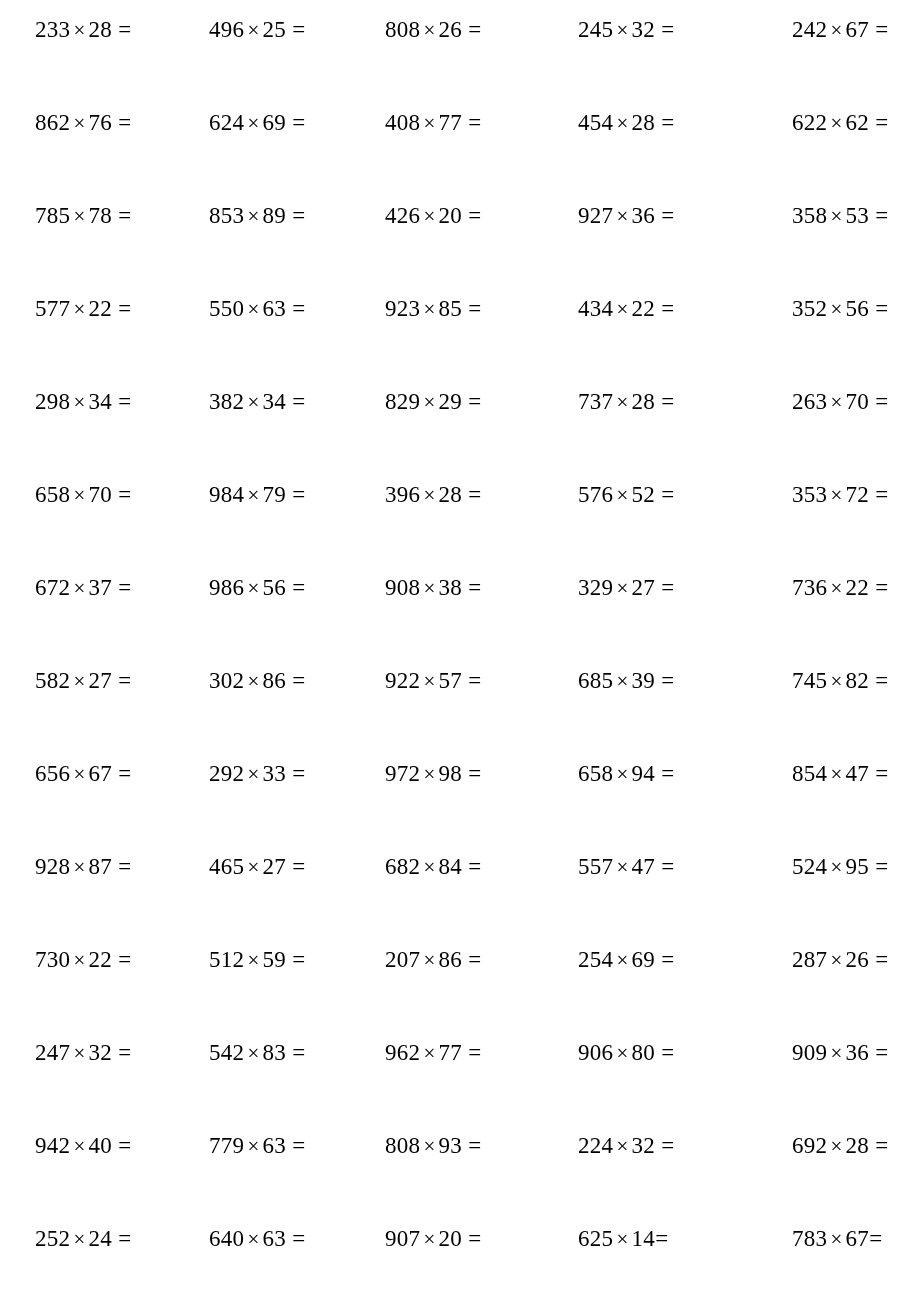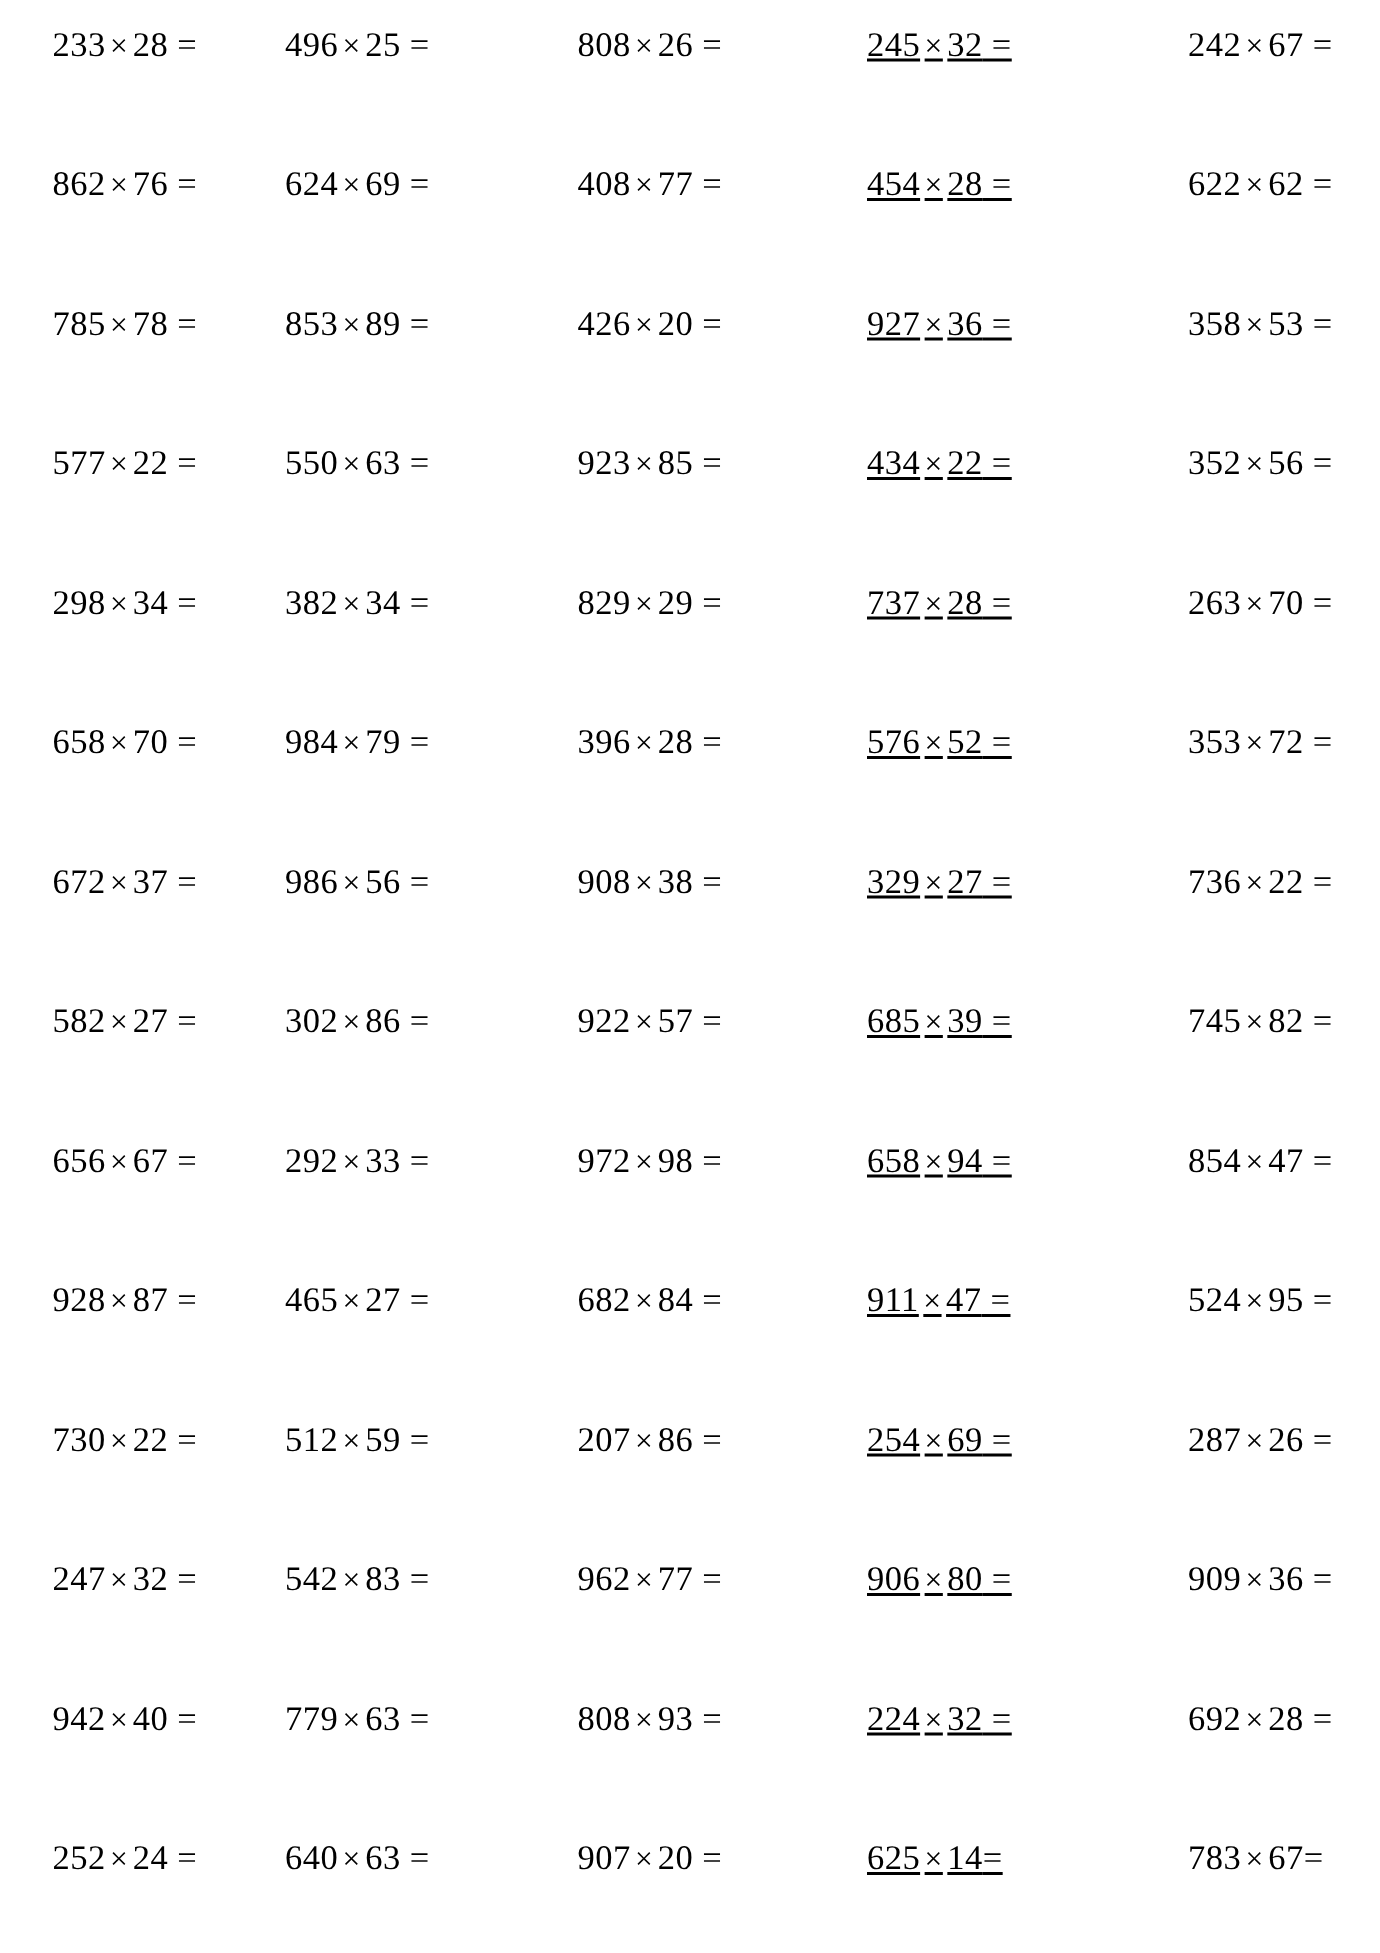--- a/index.html
+++ b/index.html
@@ -33,23 +33,23 @@
   .problem-cell {
     position: absolute;
     top: 0;
     font-size: 23px;
     line-height: 24px;
     letter-spacing: 0.3px;
     color: #000000;
     white-space: pre;
   }
   .problem-cell.col-0 { left: 0px; }
-  .problem-cell.col-1 { left: 155px; }
+  .problem-cell.col-1 { left: 174px; }
   .problem-cell.col-2 { left: 350px; font-family: Liberation Serif, serif; }
-  .problem-cell.col-3 { left: 543px; text-decoration: underline; }
+  .problem-cell.col-3 { left: 543px; }
   .problem-cell.col-4 { left: 757px; }
   .operand { }
   .times-symbol {
     font-size: 21px;
     padding: 0 3px;
   }
   .equals-symbol { }
 </style>
 </head>
 <body>
@@ -115,21 +115,21 @@
       <div class="problem-cell col-0"><span class="operand">656</span><span class="times-symbol">×</span><span class="operand">67</span><span class="equals-symbol"> =</span></div>
       <div class="problem-cell col-1"><span class="operand">292</span><span class="times-symbol">×</span><span class="operand">33</span><span class="equals-symbol"> =</span></div>
       <div class="problem-cell col-2"><span class="operand">972</span><span class="times-symbol">×</span><span class="operand">98</span><span class="equals-symbol"> =</span></div>
       <div class="problem-cell col-3"><span class="operand">658</span><span class="times-symbol">×</span><span class="operand">94</span><span class="equals-symbol"> =</span></div>
       <div class="problem-cell col-4"><span class="operand">854</span><span class="times-symbol">×</span><span class="operand">47</span><span class="equals-symbol"> =</span></div>
     </div>
     <div class="problem-row">
       <div class="problem-cell col-0"><span class="operand">928</span><span class="times-symbol">×</span><span class="operand">87</span><span class="equals-symbol"> =</span></div>
       <div class="problem-cell col-1"><span class="operand">465</span><span class="times-symbol">×</span><span class="operand">27</span><span class="equals-symbol"> =</span></div>
       <div class="problem-cell col-2"><span class="operand">682</span><span class="times-symbol">×</span><span class="operand">84</span><span class="equals-symbol"> =</span></div>
-      <div class="problem-cell col-3"><span class="operand">911</span><span class="times-symbol">×</span><span class="operand">47</span><span class="equals-symbol"> =</span></div>
+      <div class="problem-cell col-3"><span class="operand">557</span><span class="times-symbol">×</span><span class="operand">47</span><span class="equals-symbol"> =</span></div>
       <div class="problem-cell col-4"><span class="operand">524</span><span class="times-symbol">×</span><span class="operand">95</span><span class="equals-symbol"> =</span></div>
     </div>
     <div class="problem-row">
       <div class="problem-cell col-0"><span class="operand">730</span><span class="times-symbol">×</span><span class="operand">22</span><span class="equals-symbol"> =</span></div>
       <div class="problem-cell col-1"><span class="operand">512</span><span class="times-symbol">×</span><span class="operand">59</span><span class="equals-symbol"> =</span></div>
       <div class="problem-cell col-2"><span class="operand">207</span><span class="times-symbol">×</span><span class="operand">86</span><span class="equals-symbol"> =</span></div>
       <div class="problem-cell col-3"><span class="operand">254</span><span class="times-symbol">×</span><span class="operand">69</span><span class="equals-symbol"> =</span></div>
       <div class="problem-cell col-4"><span class="operand">287</span><span class="times-symbol">×</span><span class="operand">26</span><span class="equals-symbol"> =</span></div>
     </div>
     <div class="problem-row">

